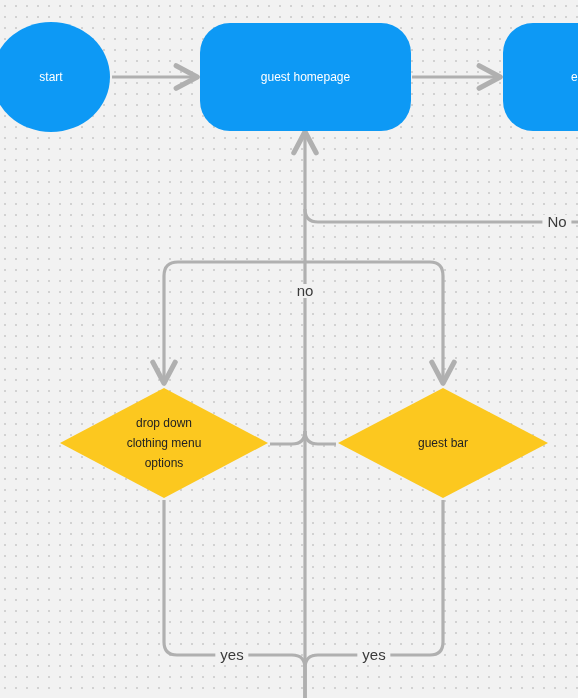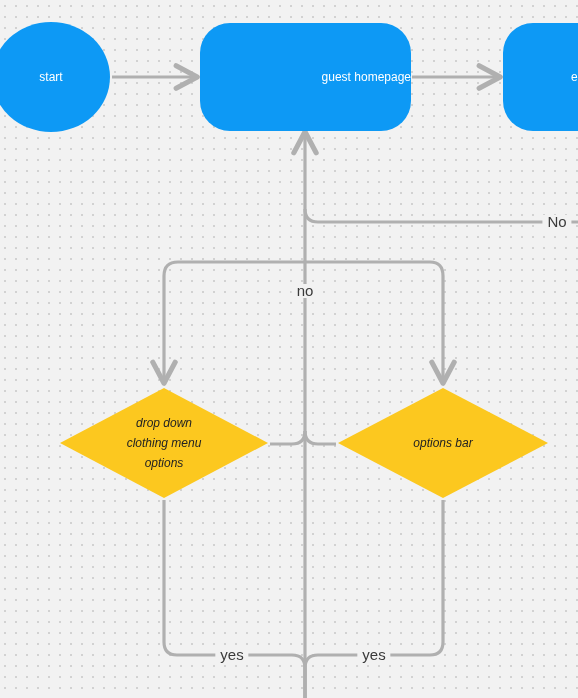--- a/index.html
+++ b/index.html
@@ -41,42 +41,40 @@
     border-radius: 50%;
     background: #0d99f5;
     color: #ffffff;
     font-size: 12px;
   }
   .node-rounded {
     border-radius: 30px;
     background: #0d99f5;
     color: #ffffff;
     font-size: 12px;
-    justify-content: flex-end;
   }
   .node-diamond {
     background: transparent;
     color: #222222;
     font-size: 12px;
     line-height: 20px;
   }
   .diamond-shape {
     position: absolute;
     left: 0;
     top: 0;
     width: 100%;
     height: 100%;
     background: #fcc81f;
     clip-path: polygon(50% 0%, 100% 50%, 50% 100%, 0% 50%);
   }
   .diamond-label {
     position: relative;
     z-index: 2;
     padding: 0 8px;
-    font-style: italic;
   }
   .node-label {
     position: relative;
     z-index: 2;
     white-space: pre-line;
   }
   .edge-label {
     position: absolute;
     font-size: 15px;
     color: #3a3a3a;
@@ -137,21 +135,21 @@
 
   <div class="node node-diamond" style="left:60px; top:388px; width:208px; height:110px;">
     <div class="diamond-shape"></div>
     <span class="diamond-label" style="white-space:pre-line;">drop down
 clothing menu
 options</span>
   </div>
 
   <div class="node node-diamond" style="left:338px; top:388px; width:210px; height:110px;">
     <div class="diamond-shape"></div>
-    <span class="diamond-label">options bar</span>
+    <span class="diamond-label">guest bar</span>
   </div>
 
   <div class="edge-label" style="left:557px; top:222px;">No</div>
 
   <div class="edge-label" style="left:305px; top:291px;">no</div>
 
   <div class="edge-label" style="left:232px; top:655px;">yes</div>
 
   <div class="edge-label" style="left:374px; top:655px;">yes</div>
 

